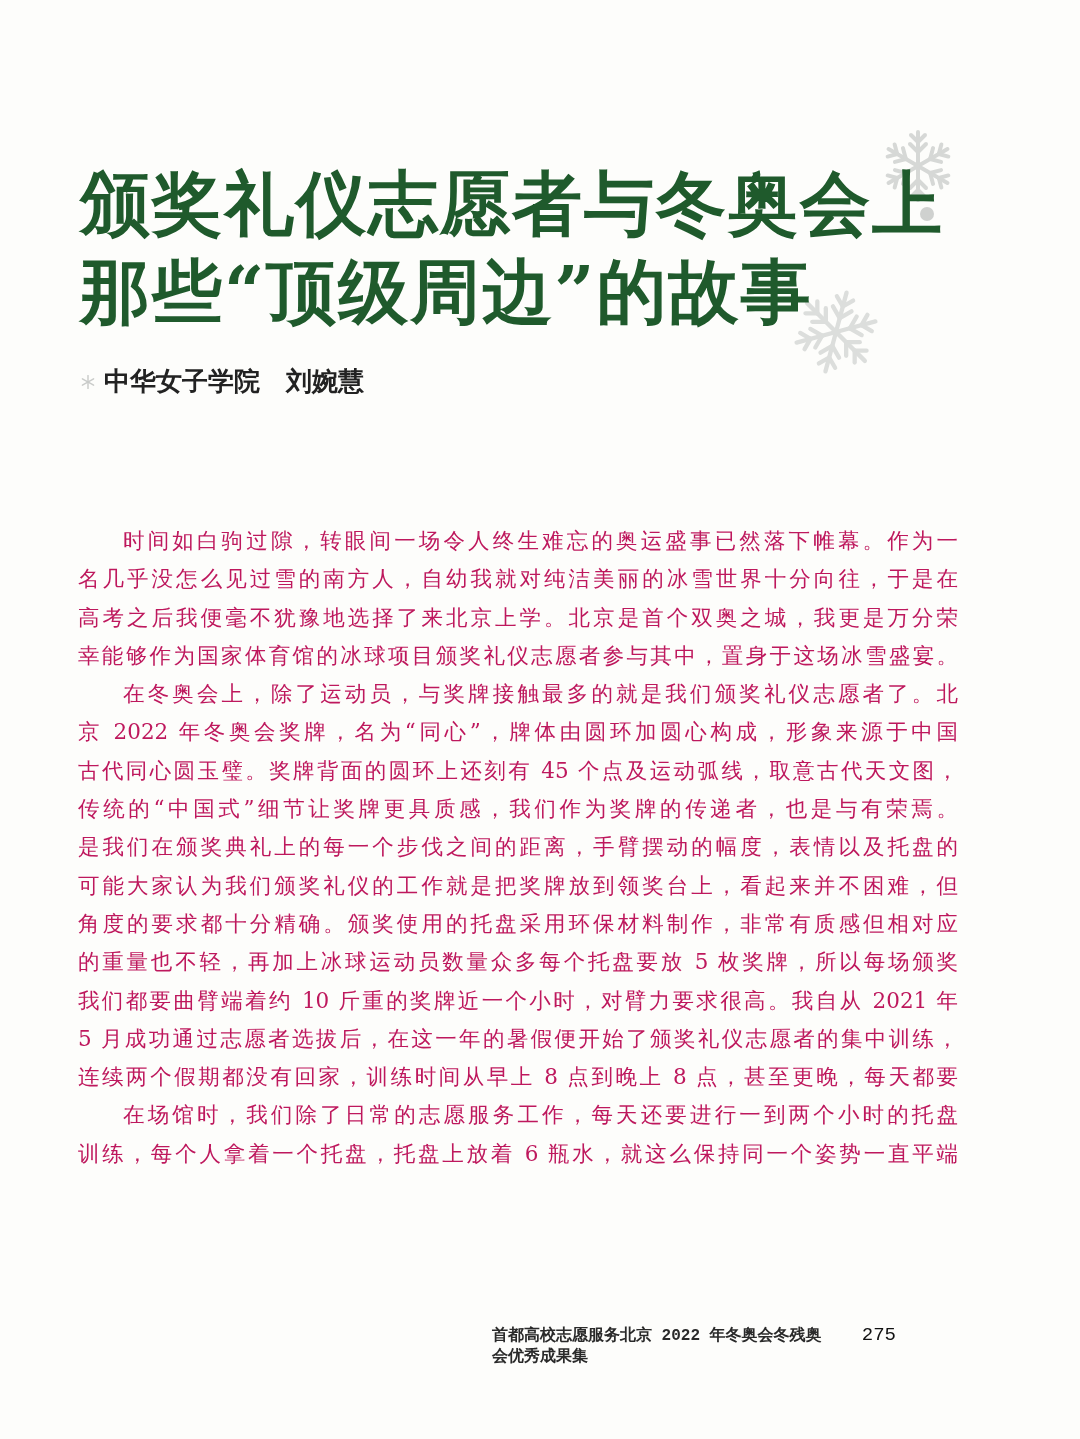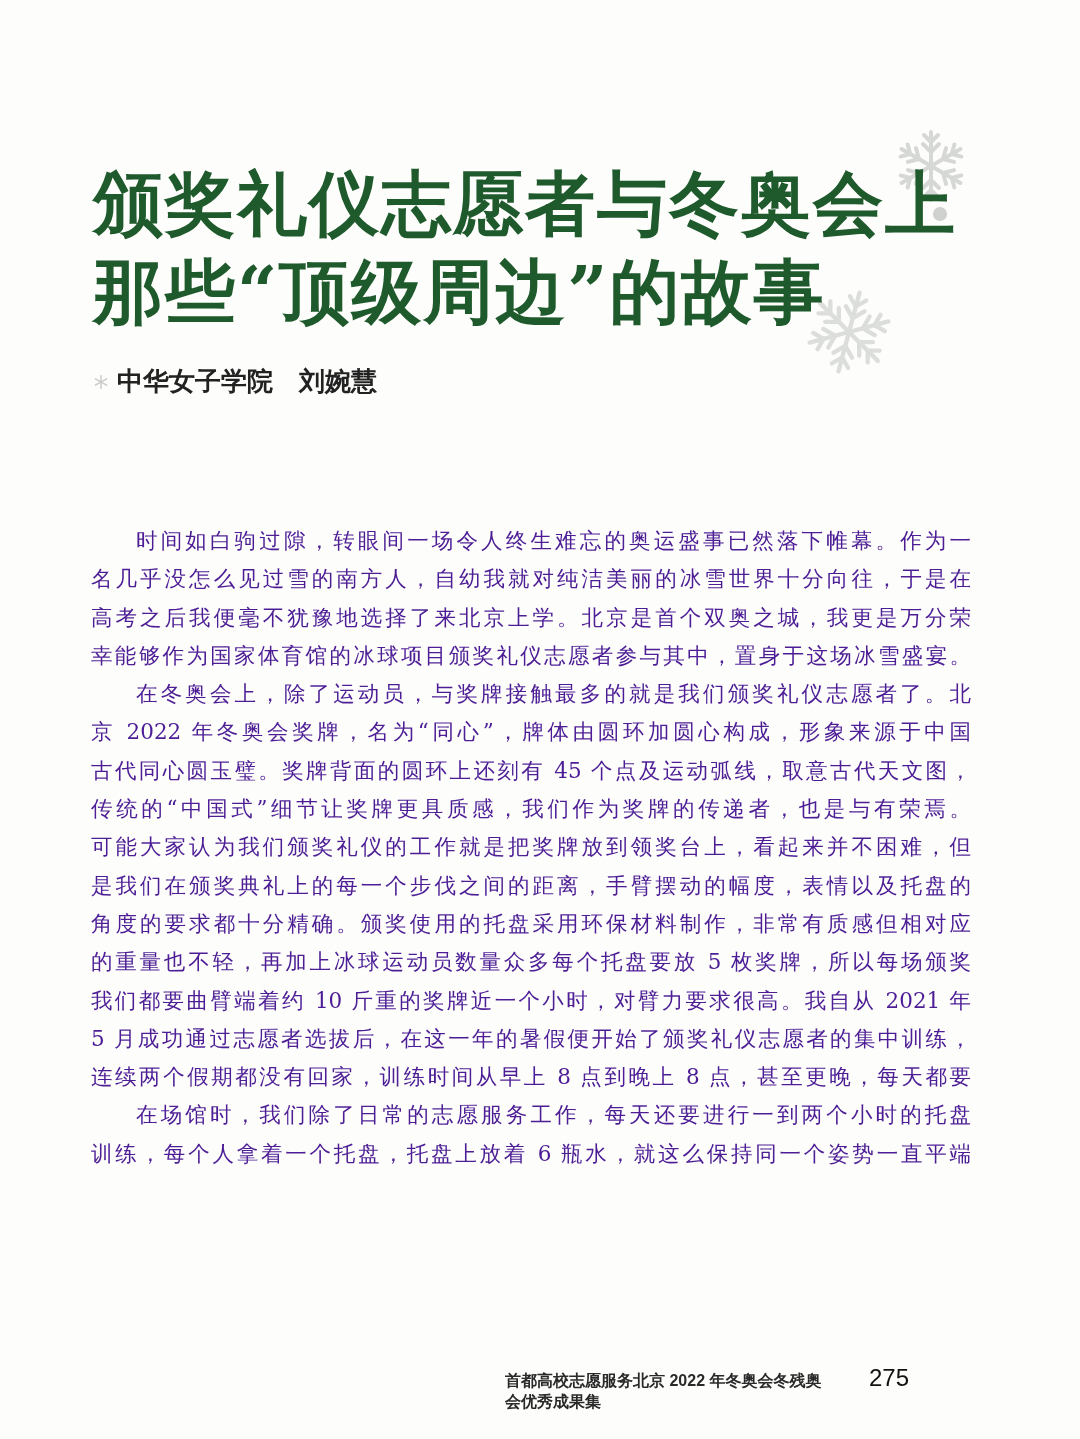--- a/index.html
+++ b/index.html
@@ -5,21 +5,21 @@
     html, body { margin: 0; padding: 0; }
     body {
       width: 1080px;
       height: 1439px;
       background: #fdfdfb;
       position: relative;
       overflow: hidden;
       font-family: "DejaVu Serif", "Liberation Serif", serif;
       color: #1c1c1c;
     }
-    .page { position: absolute; left: 0; top: 0; width: 896px; height: 1439px; margin-left: 13px; }
+    .page { position: absolute; left: 0; top: 0; width: 896px; height: 1439px; }
 
     .title {
       position: absolute;
       left: 80px;
       top: 160px;
       margin: 0;
       font-family: "DejaVu Serif", "Liberation Serif", serif;
       font-weight: bold;
       font-size: 70px;
       line-height: 88px;
@@ -53,41 +53,41 @@
     .byline .author { margin-left: 26px; }
 
     .body-text {
       position: absolute;
       left: 78px;
       top: 522px;
       width: 880px;
       font-family: "DejaVu Serif", "Liberation Serif", serif;
       font-size: 21.5px;
       line-height: 38.3px;
-      color: #4c1d95;
+      color: #be185d;
       text-align: justify;
     }
     .para { margin: 0; }
     .line { display: block; white-space: nowrap; text-align-last: justify; text-align: justify; }
     .indent { padding-left: 45px; }
 
     .footer {
       position: absolute;
       left: 492px;
-      top: 1364px;
+      top: 1324px;
       display: flex;
       align-items: baseline;
-      font-family: Liberation Sans, sans-serif;
+      font-family: Liberation Mono, monospace;
       font-size: 16px;
       font-weight: bold;
       color: #2a2a2a;
     }
     .footer .page-num {
       margin-left: 34px;
-      font-size: 24px;
+      font-size: 19px;
       font-weight: normal;
       color: #111;
     }
   </style>
 </head>
 <body>
 
 <div class="page">
 
   <div class="snowflake" style="left:878px; top:126px;">
@@ -152,22 +152,22 @@
       <span class="line indent">时间如白驹过隙，转眼间一场令人终生难忘的奥运盛事已然落下帷幕。作为一</span>
       <span class="line">名几乎没怎么见过雪的南方人，自幼我就对纯洁美丽的冰雪世界十分向往，于是在</span>
       <span class="line">高考之后我便毫不犹豫地选择了来北京上学。北京是首个双奥之城，我更是万分荣</span>
       <span class="line">幸能够作为国家体育馆的冰球项目颁奖礼仪志愿者参与其中，置身于这场冰雪盛宴。</span>
     </div>
     <div class="para">
       <span class="line indent">在冬奥会上，除了运动员，与奖牌接触最多的就是我们颁奖礼仪志愿者了。北</span>
       <span class="line">京 2022 年冬奥会奖牌，名为“同心”，牌体由圆环加圆心构成，形象来源于中国</span>
       <span class="line">古代同心圆玉璧。奖牌背面的圆环上还刻有 45 个点及运动弧线，取意古代天文图，</span>
       <span class="line">传统的“中国式”细节让奖牌更具质感，我们作为奖牌的传递者，也是与有荣焉。</span>
+      <span class="line">是我们在颁奖典礼上的每一个步伐之间的距离，手臂摆动的幅度，表情以及托盘的</span>
       <span class="line">可能大家认为我们颁奖礼仪的工作就是把奖牌放到领奖台上，看起来并不困难，但</span>
-      <span class="line">是我们在颁奖典礼上的每一个步伐之间的距离，手臂摆动的幅度，表情以及托盘的</span>
       <span class="line">角度的要求都十分精确。颁奖使用的托盘采用环保材料制作，非常有质感但相对应</span>
       <span class="line">的重量也不轻，再加上冰球运动员数量众多每个托盘要放 5 枚奖牌，所以每场颁奖</span>
       <span class="line">我们都要曲臂端着约 10 斤重的奖牌近一个小时，对臂力要求很高。我自从 2021 年</span>
       <span class="line">5 月成功通过志愿者选拔后，在这一年的暑假便开始了颁奖礼仪志愿者的集中训练，</span>
       <span class="line">连续两个假期都没有回家，训练时间从早上 8 点到晚上 8 点，甚至更晚，每天都要</span>
     </div>
     <div class="para">
       <span class="line indent">在场馆时，我们除了日常的志愿服务工作，每天还要进行一到两个小时的托盘</span>
       <span class="line">训练，每个人拿着一个托盘，托盘上放着 6 瓶水，就这么保持同一个姿势一直平端</span>
     </div>

